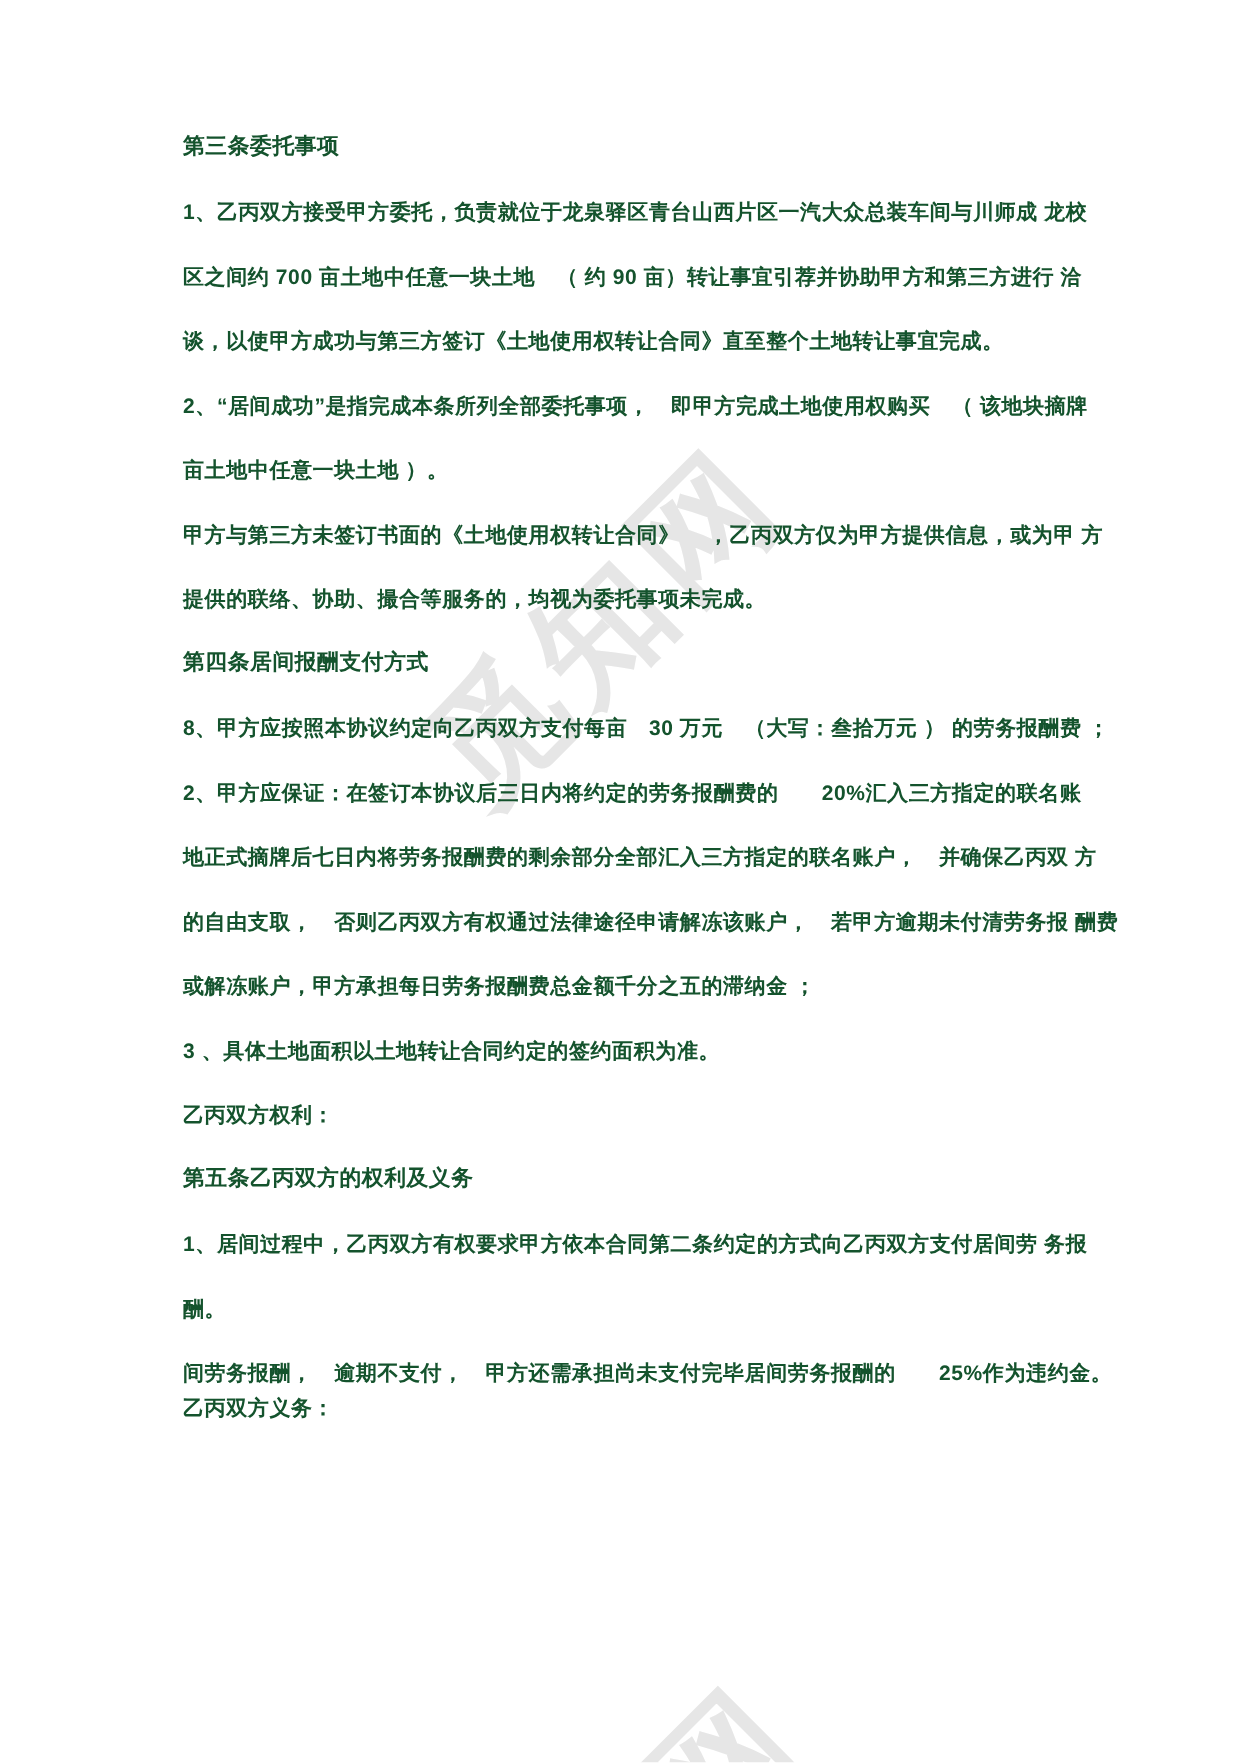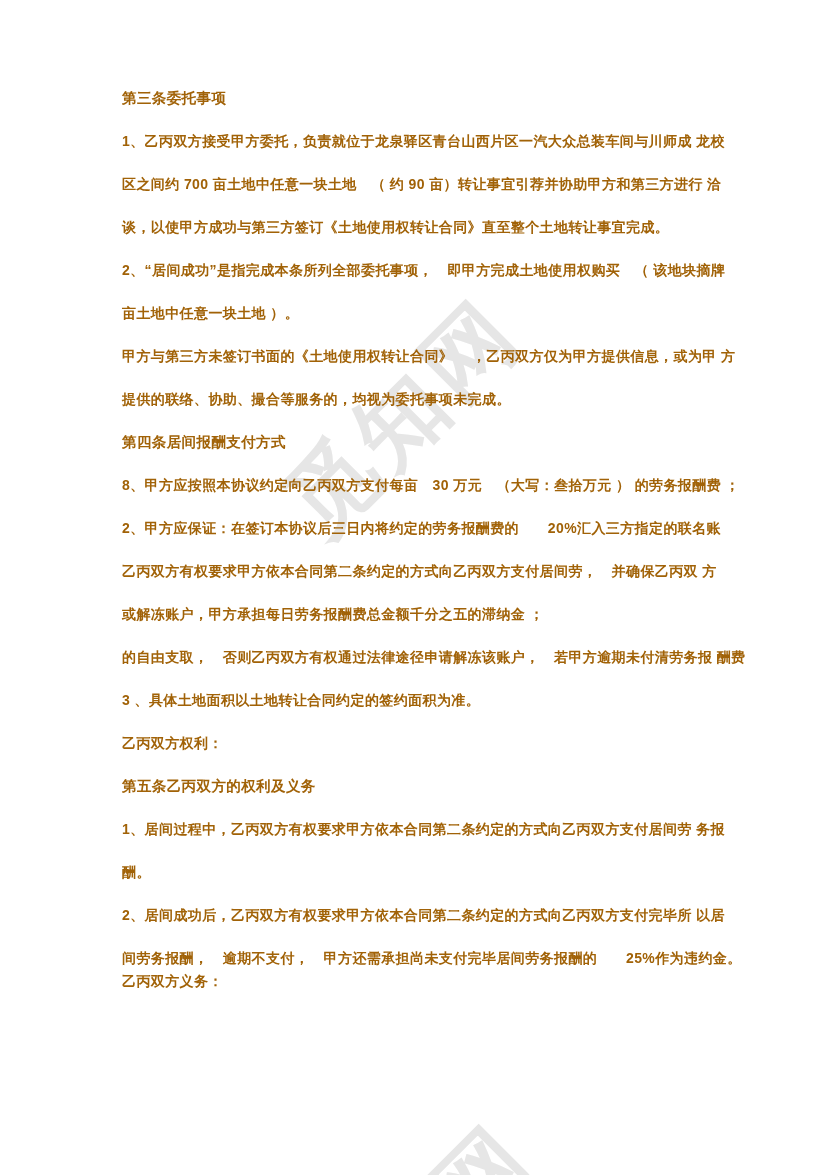--- a/index.html
+++ b/index.html
@@ -36,21 +36,21 @@
     left: 122px;
     top: 77px;
     width: 600px;
     z-index: 1;
   }
   .line {
     height: 43px;
     line-height: 43px;
     font-size: 14px;
     font-weight: 600;
-    color: #a16207;
+    color: #14532d;
     letter-spacing: 0.4px;
     white-space: nowrap;
   }
   .line.heading {
     font-size: 14.5px;
   }
   .line.tight {
     margin-top: -20px;
   }
 </style>
@@ -68,26 +68,25 @@
       <div class="line">1、乙丙双方接受甲方委托，负责就位于龙泉驿区青台山西片区一汽大众总装车间与川师成 龙校</div>
       <div class="line">区之间约 700 亩土地中任意一块土地　（ 约 90 亩）转让事宜引荐并协助甲方和第三方进行 洽</div>
       <div class="line">谈，以使甲方成功与第三方签订《土地使用权转让合同》直至整个土地转让事宜完成。</div>
       <div class="line">2、“居间成功”是指完成本条所列全部委托事项，　即甲方完成土地使用权购买　（ 该地块摘牌</div>
       <div class="line">亩土地中任意一块土地 ）。</div>
       <div class="line">甲方与第三方未签订书面的《土地使用权转让合同》　 ，乙丙双方仅为甲方提供信息，或为甲 方</div>
       <div class="line">提供的联络、协助、撮合等服务的，均视为委托事项未完成。</div>
       <div class="line heading">第四条居间报酬支付方式</div>
       <div class="line">8、甲方应按照本协议约定向乙丙双方支付每亩　30 万元　（大写：叁拾万元 ） 的劳务报酬费 ；</div>
       <div class="line">2、甲方应保证：在签订本协议后三日内将约定的劳务报酬费的　　20%汇入三方指定的联名账</div>
-      <div class="line">乙丙双方有权要求甲方依本合同第二条约定的方式向乙丙双方支付居间劳，　并确保乙丙双 方</div>
+      <div class="line">地正式摘牌后七日内将劳务报酬费的剩余部分全部汇入三方指定的联名账户，　并确保乙丙双 方</div>
+      <div class="line">的自由支取，　否则乙丙双方有权通过法律途径申请解冻该账户，　若甲方逾期未付清劳务报 酬费</div>
       <div class="line">或解冻账户，甲方承担每日劳务报酬费总金额千分之五的滞纳金 ；</div>
-      <div class="line">的自由支取，　否则乙丙双方有权通过法律途径申请解冻该账户，　若甲方逾期未付清劳务报 酬费</div>
       <div class="line">3 、具体土地面积以土地转让合同约定的签约面积为准。</div>
       <div class="line">乙丙双方权利：</div>
       <div class="line heading">第五条乙丙双方的权利及义务</div>
       <div class="line">1、居间过程中，乙丙双方有权要求甲方依本合同第二条约定的方式向乙丙双方支付居间劳 务报</div>
       <div class="line">酬。</div>
-      <div class="line">2、居间成功后，乙丙双方有权要求甲方依本合同第二条约定的方式向乙丙双方支付完毕所 以居</div>
       <div class="line">间劳务报酬，　逾期不支付，　甲方还需承担尚未支付完毕居间劳务报酬的　　25%作为违约金。</div>
       <div class="line tight">乙丙双方义务：</div>
     </div>
 
 </div>
 
 </body></html>

